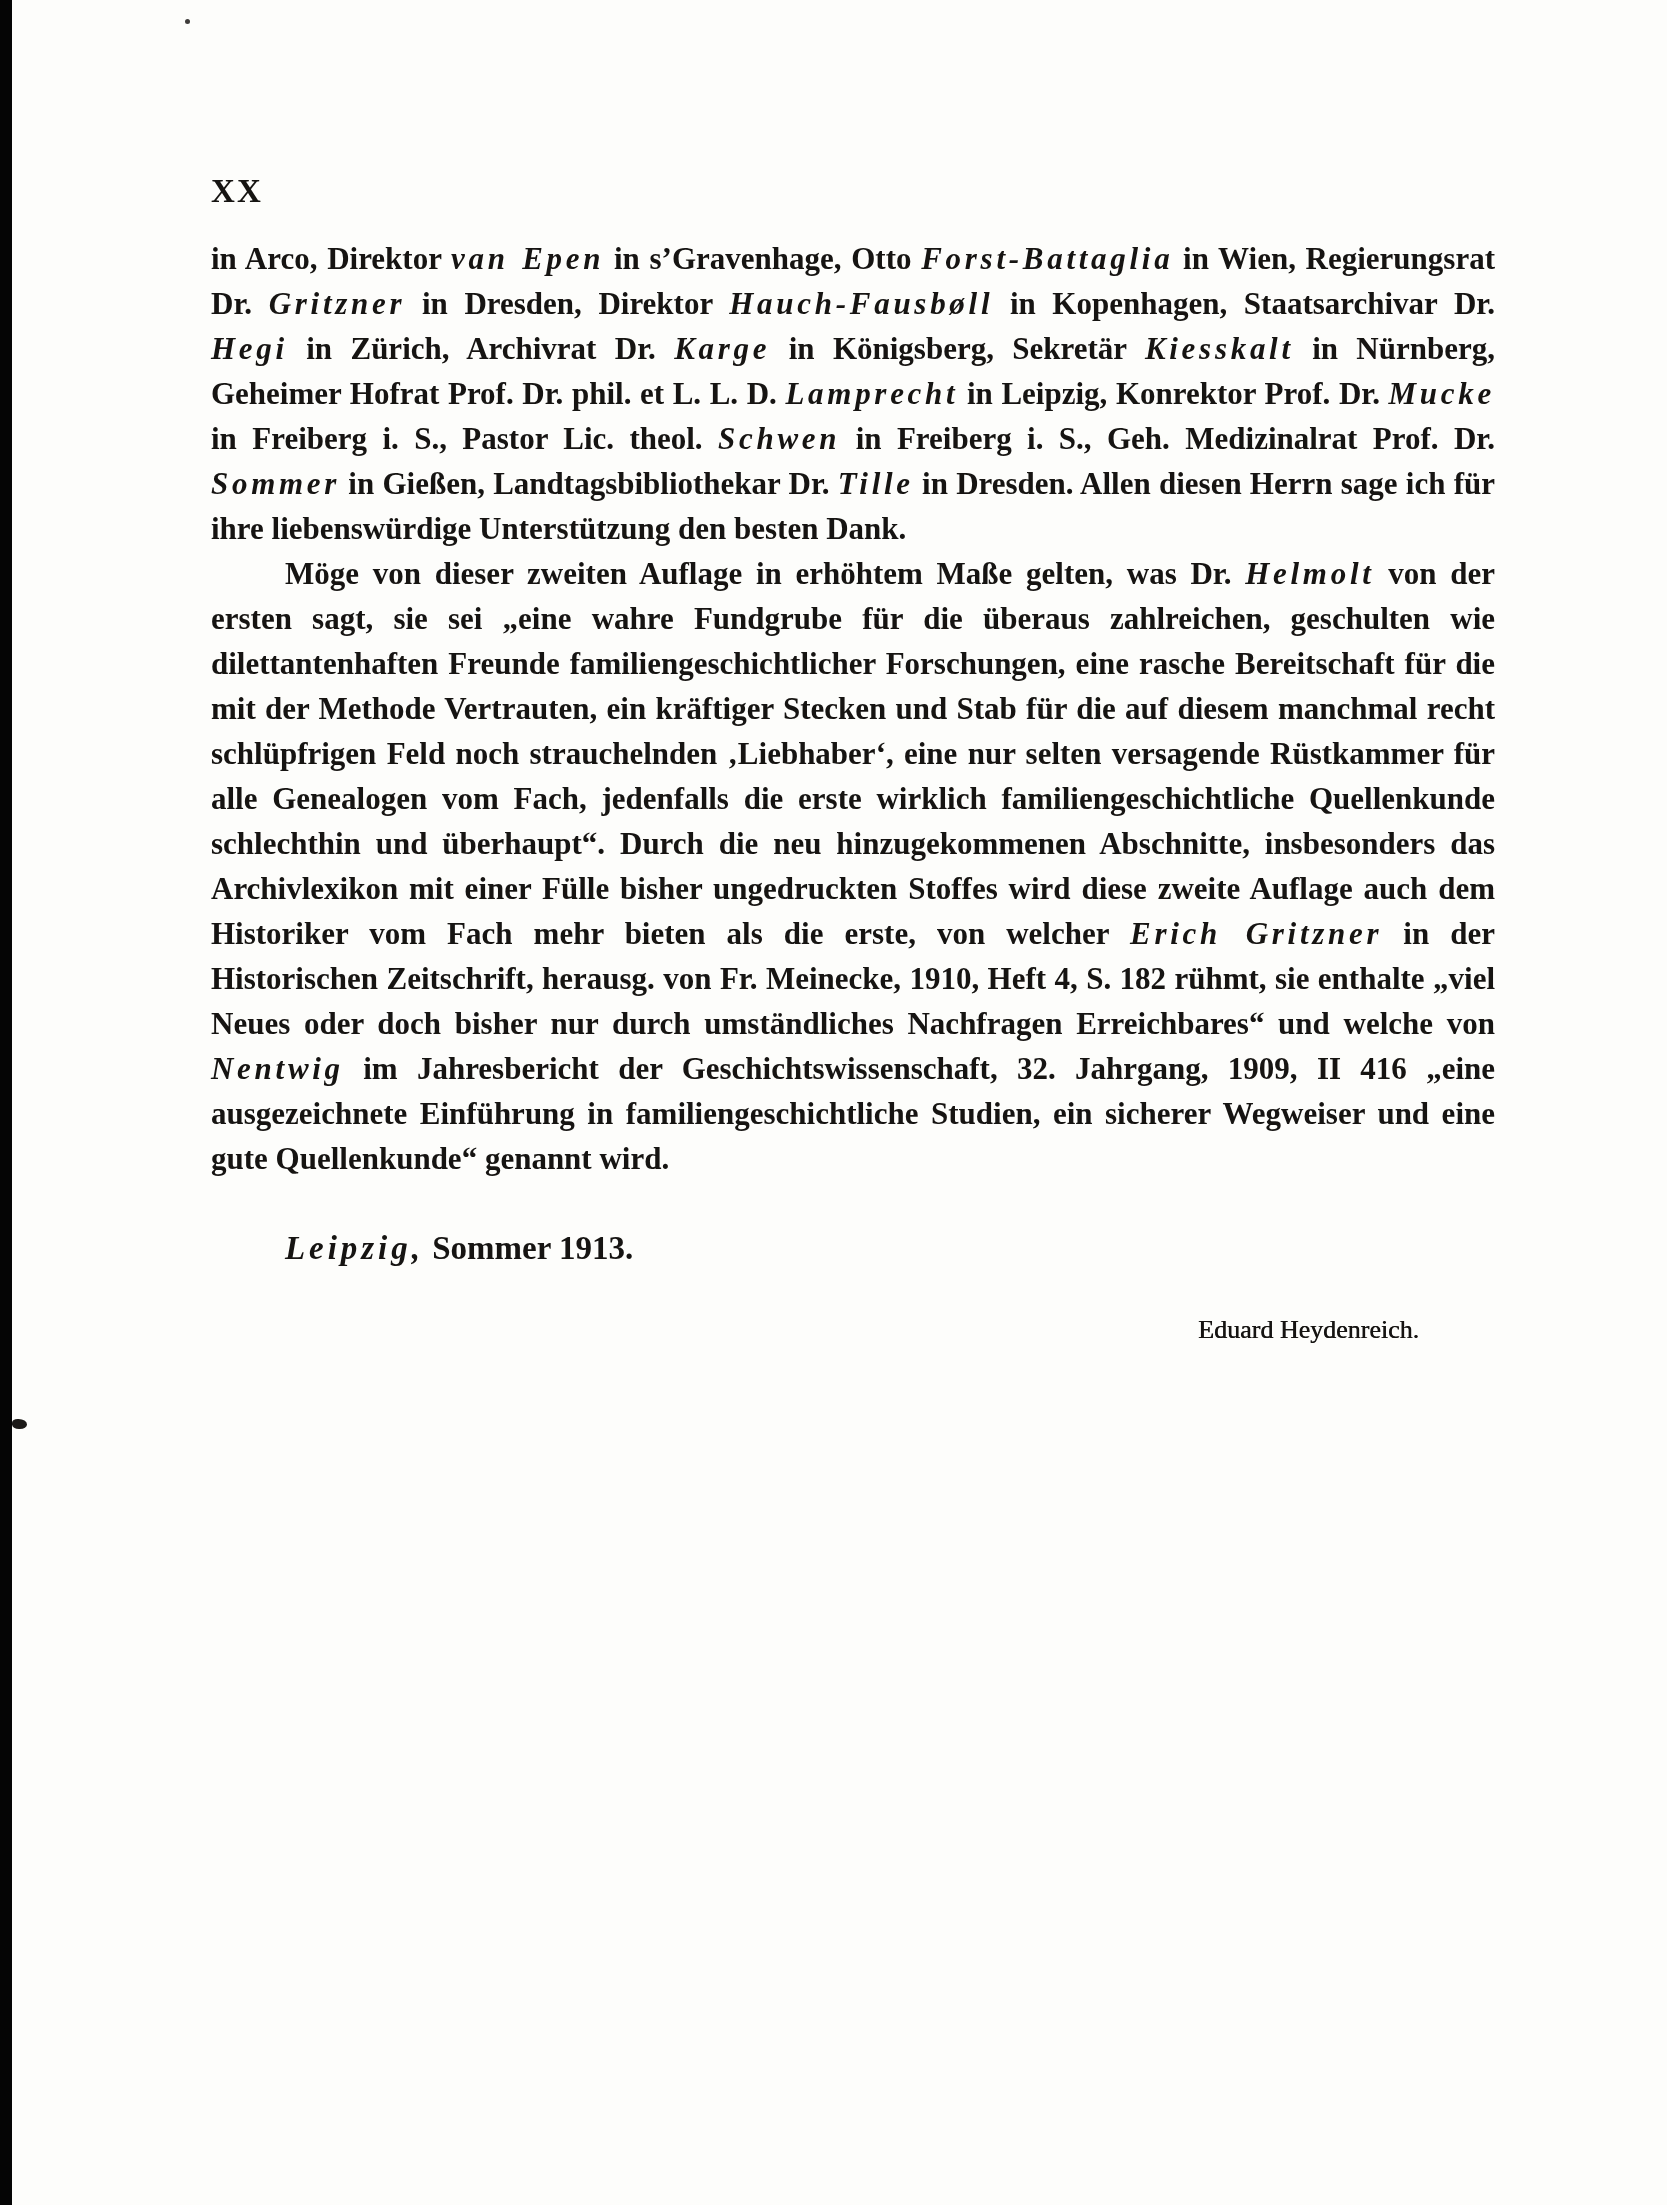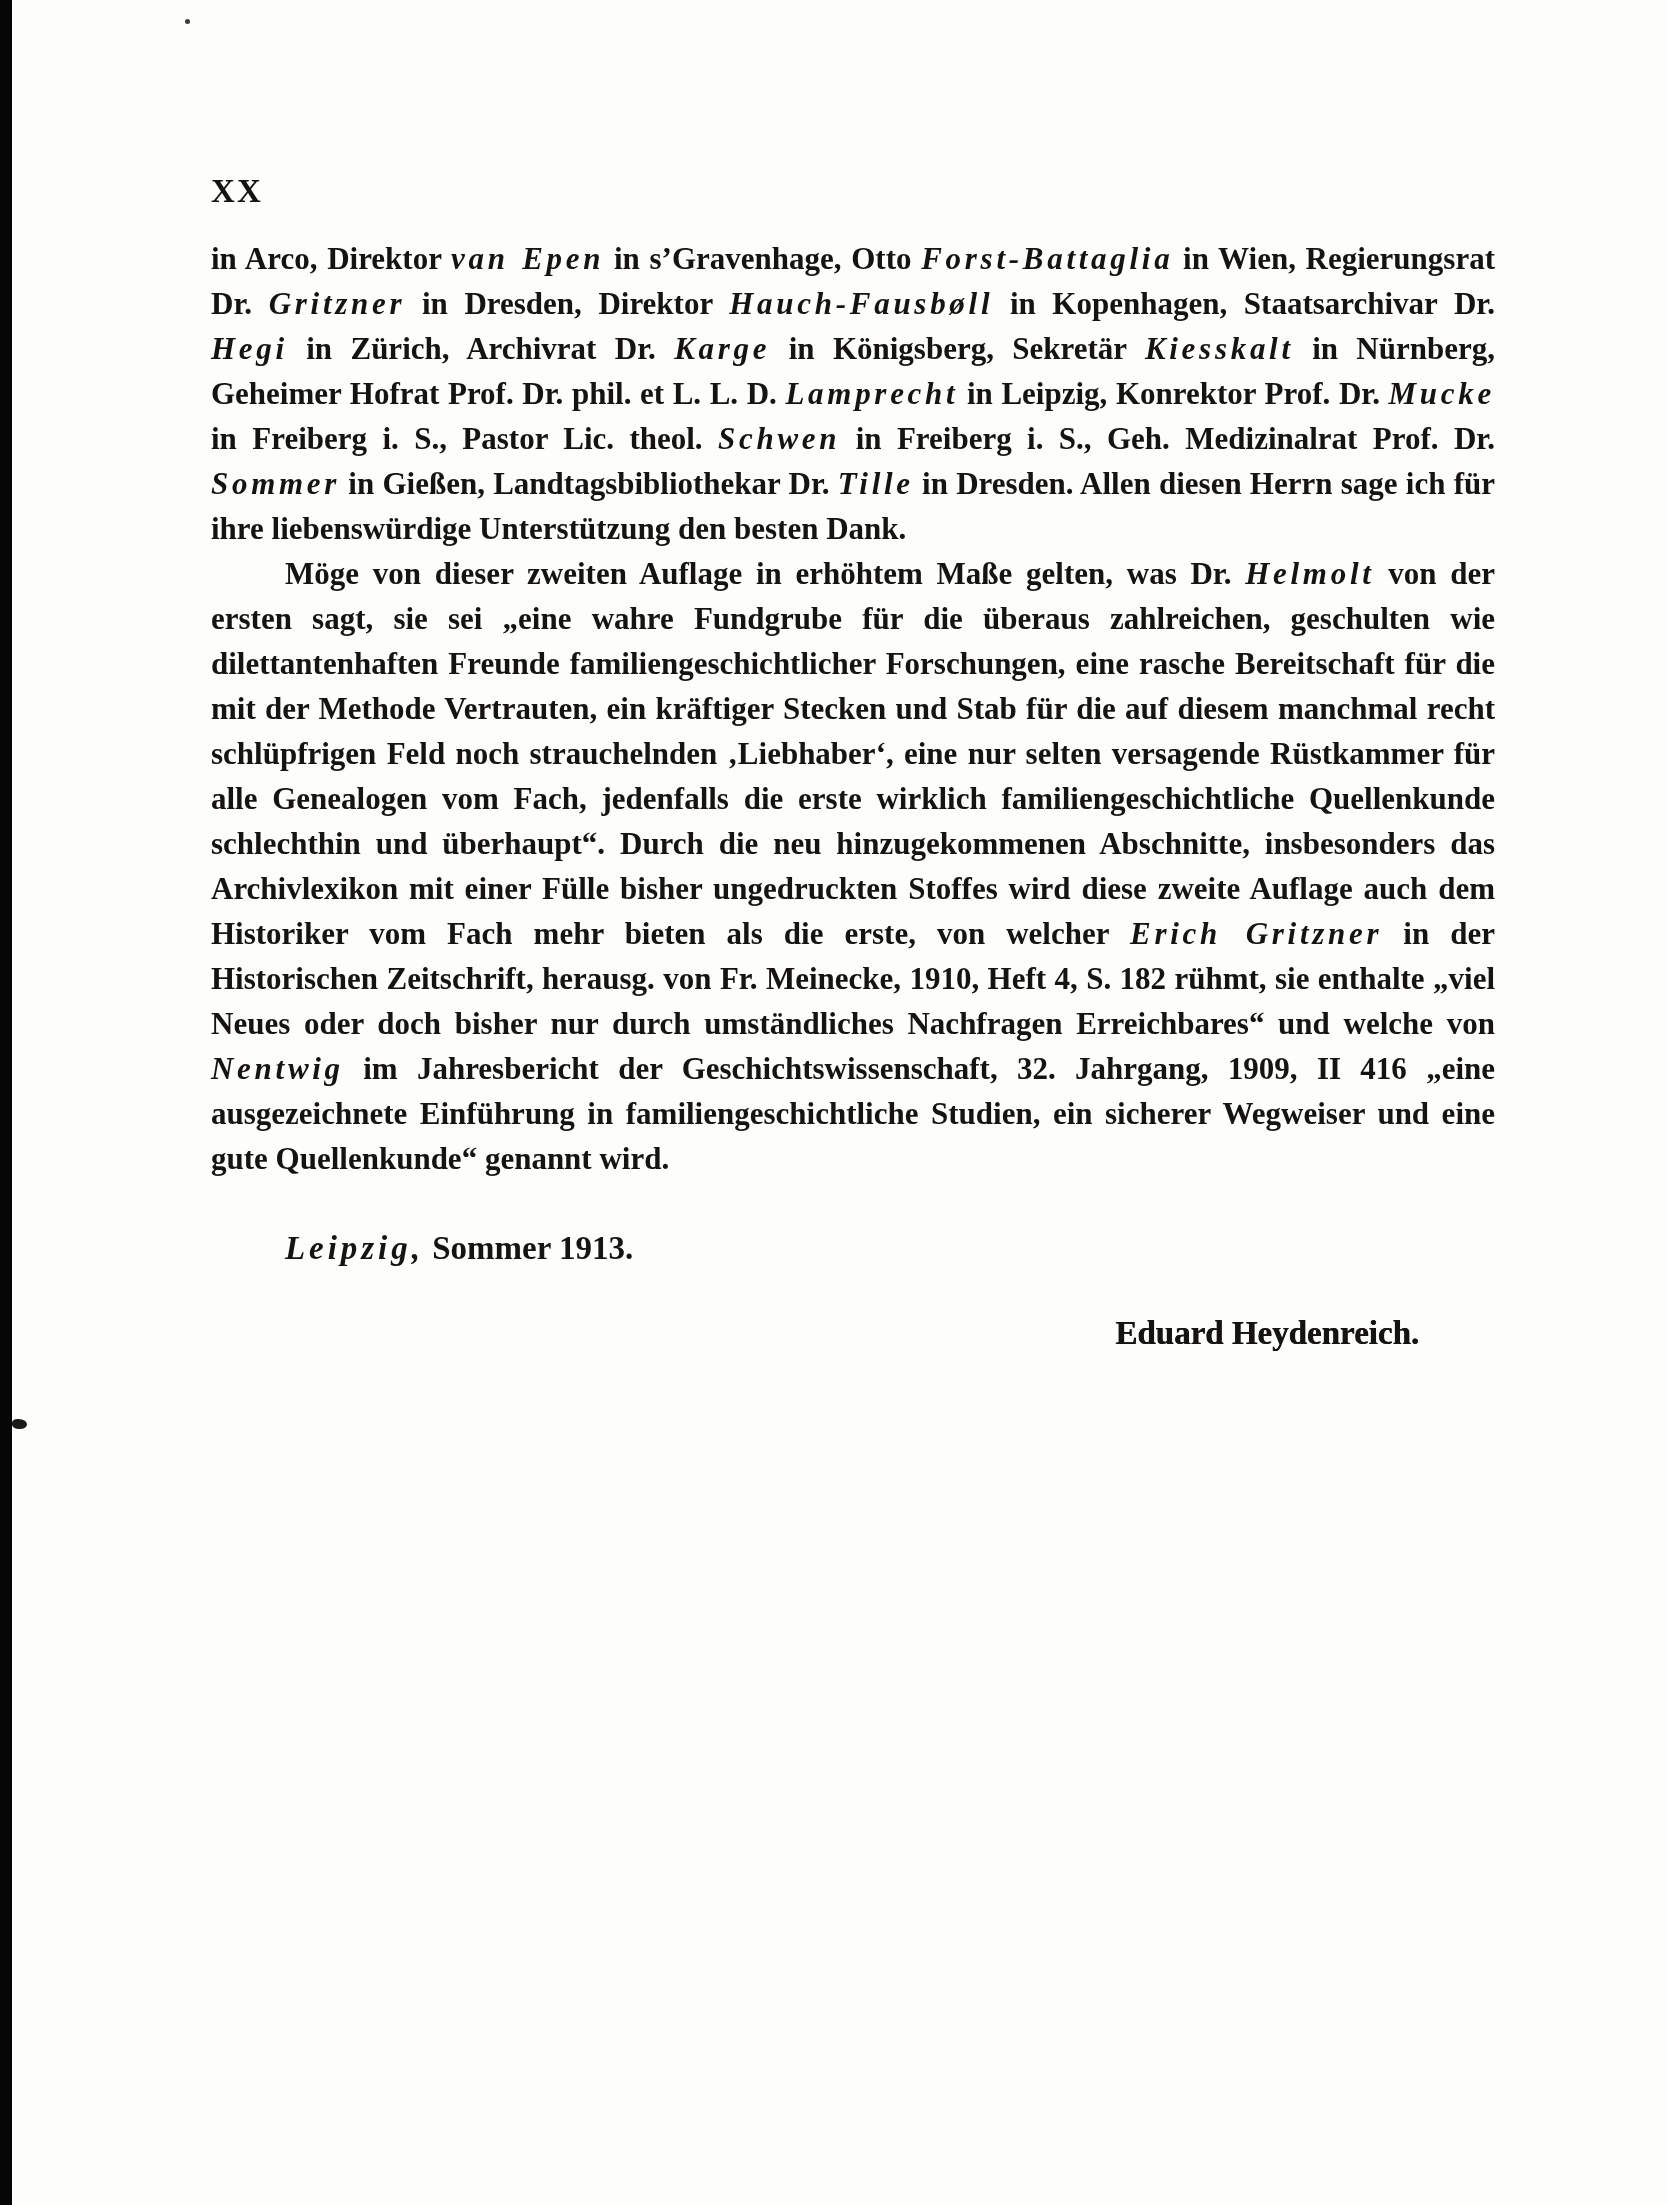--- a/index.html
+++ b/index.html
@@ -47,22 +47,22 @@
   .dateline {
     margin-top: 49px;
     padding-left: 74px;
     font-size: 33px;
     font-weight: bold;
   }
   .signature {
     margin-top: 48px;
     padding-right: 76px;
     text-align: right;
-    font-size: 33px;
-    font-weight: bold;
+    font-size: 26px;
+    font-weight: normal;
     text-shadow: 0.5px 0 0 currentColor;
   }
 </style>
 </head>
 <body>
 
 <div class="scan-edge"></div>
 <div class="speck speck-top"></div>
 <div class="speck speck-left"></div>
 

